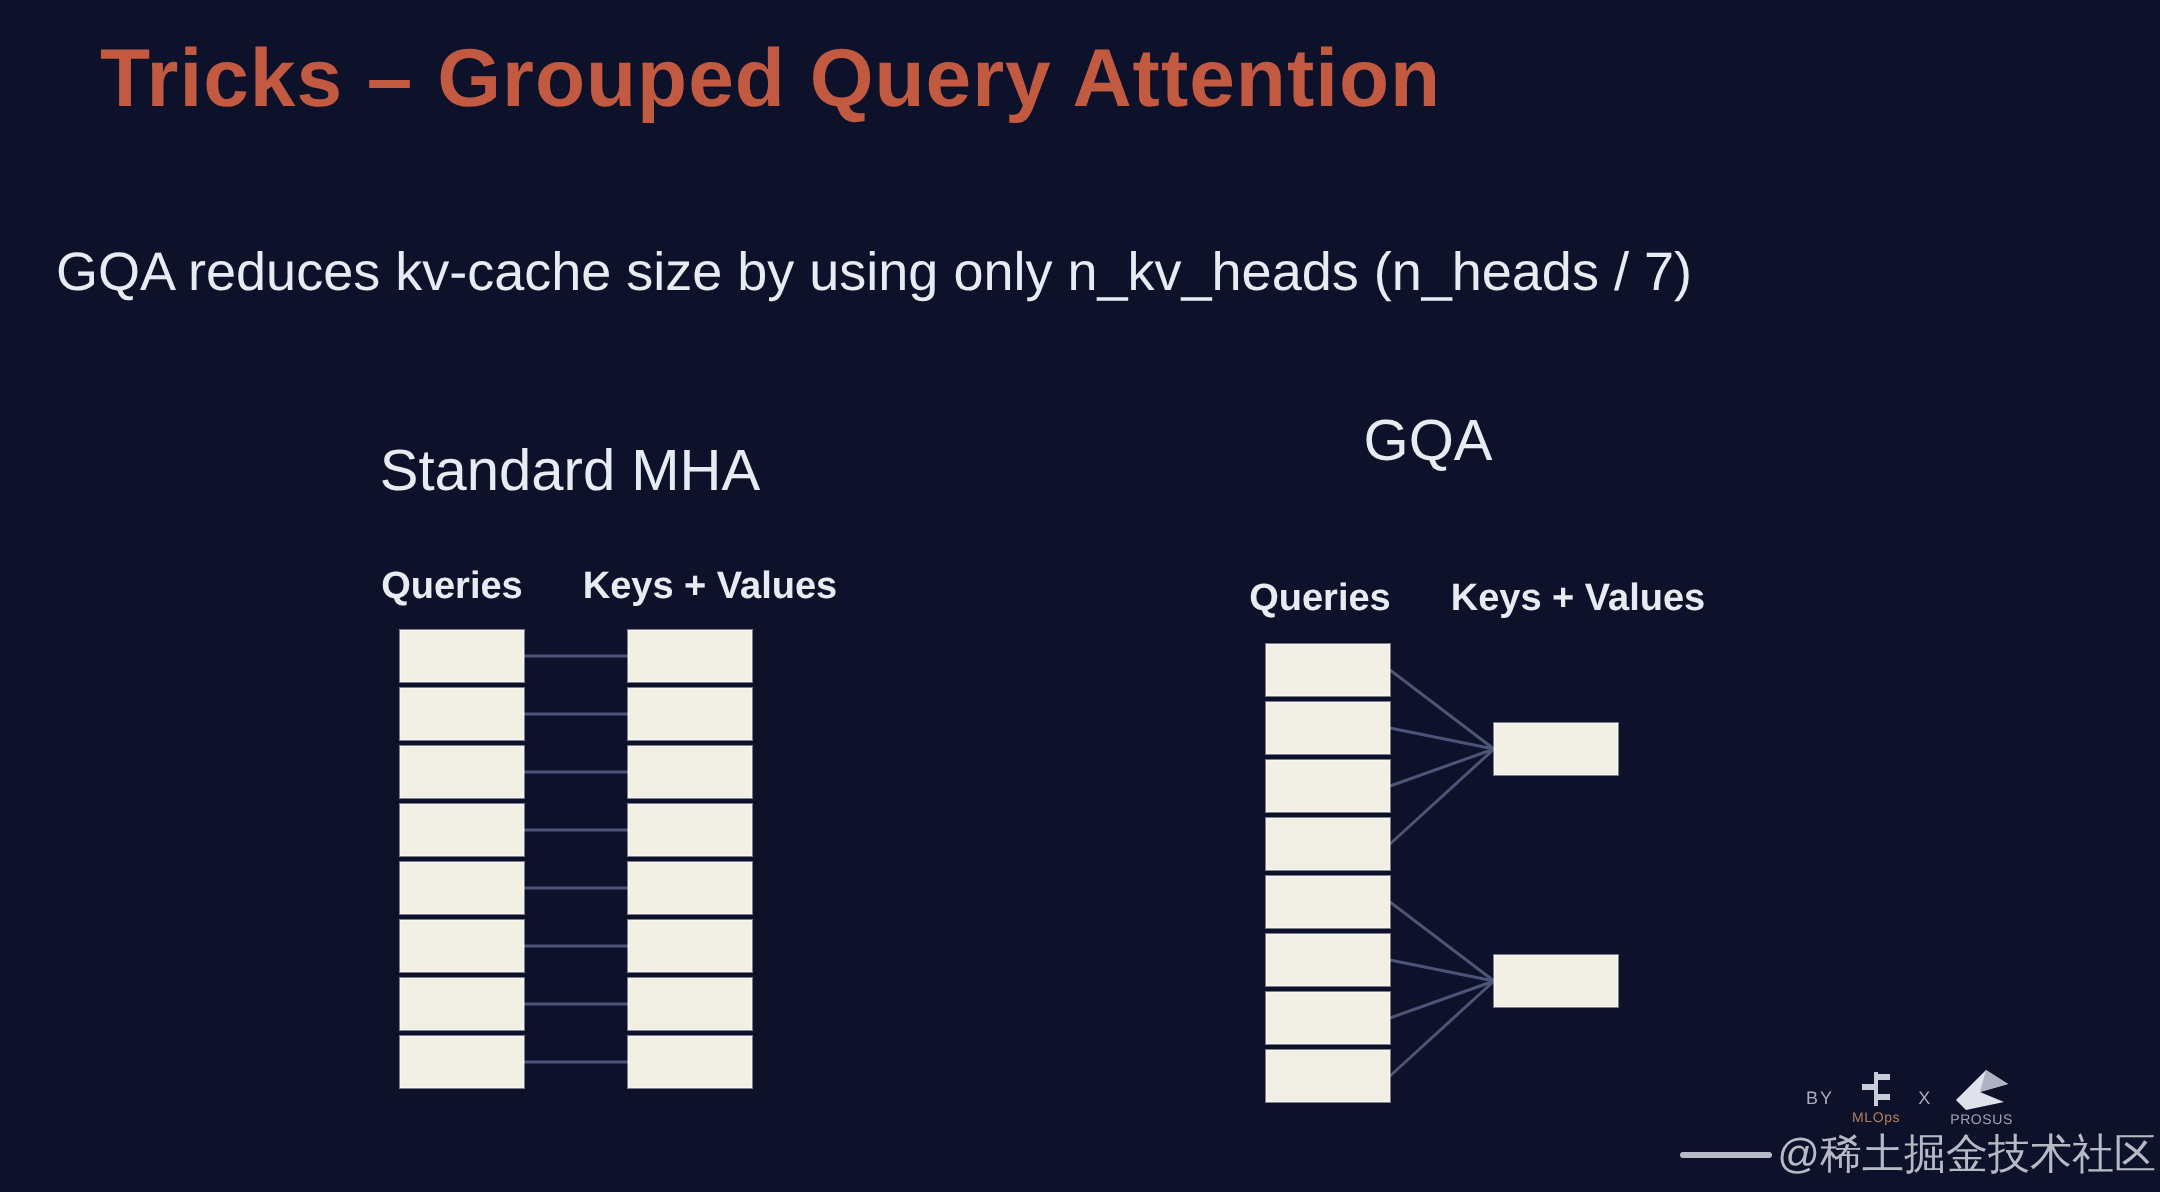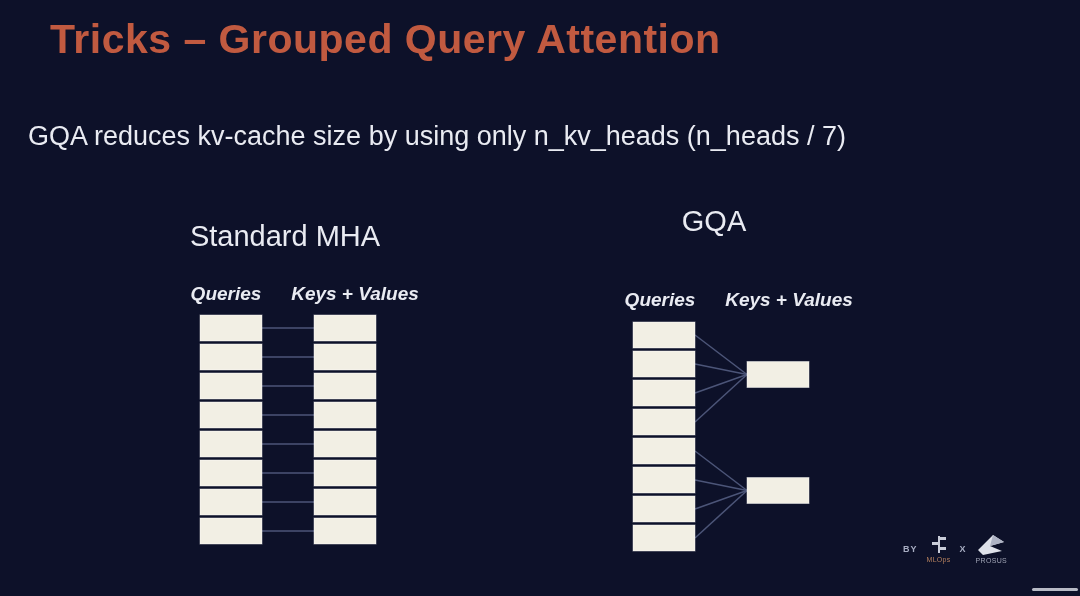--- a/index.html
+++ b/index.html
@@ -33,41 +33,41 @@
     white-space:nowrap;
   }
   .heading{
     font-size:29px;font-weight:400;
     text-align:center;white-space:nowrap;
   }
   .heading-mha{left:180px;top:197px;width:210px;margin-top:23px;}
   .heading-gqa{left:644px;top:205px;width:140px;}
   .collabel{
     font-size:19px;font-weight:600;
-    text-align:center;white-space:nowrap;font-style:italic;
+    text-align:center;white-space:nowrap;
   }
   .mha-queries{left:186px;top:283px;width:80px;}
   .mha-kv{left:288px;top:283px;width:134px;}
   .gqa-queries{left:620px;top:289px;width:80px;}
   .gqa-kv{left:722px;top:289px;width:134px;}
   svg.diagram{overflow:visible;}
   .mha-svg{left:200px;top:315px;}
   .gqa-svg{left:633px;top:322px;}
   .box{fill:var(--box-fill);stroke:rgba(255,255,255,0.45);stroke-width:1;}
   .conn{stroke:var(--line);stroke-width:1.5;}
   .footer-logos{
     left:903px;top:531px;width:150px;height:36px;
     display:flex;align-items:center;gap:9px;
   }
   .tiny-label{
     display:block;font-size:7px;text-align:center;
     letter-spacing:0.3px;white-space:nowrap;
   }
   .by-label,.x-label{
-    font-size:9px;font-weight:700;color:var(--muted);letter-spacing:1px;
+    font-size:9px;font-weight:400;color:var(--muted);letter-spacing:1px;
   }
   .logo-col{display:flex;flex-direction:column;align-items:center;gap:1px;}
   .mlops-label{color:rgba(197,140,100,0.9);}
   .prosus-label{color:rgba(175,180,195,0.9);}
   .watermark{
     right:2px;bottom:5px;
     display:flex;align-items:center;gap:3px;
     color:rgba(214,216,224,0.85);
     font-size:21px;
     font-family:sans-serif;
@@ -156,13 +156,14 @@
     <svg width="28" height="22" viewBox="0 0 28 22">
       <polygon points="1,16 16,1 27,8 13,12 25,17 6,21" fill="#dfe2ea"></polygon>
       <polygon points="13,12 16,1 27,8" fill="#aeb3c4"></polygon>
     </svg>
     <span class="tiny-label prosus-label">PROSUS</span>
   </span>
 </div>
 
 <div class="abs watermark">
   <span class="wm-line"></span>
+  <span>@稀土掘金技术社区</span>
 </div>
 
 </body></html>

